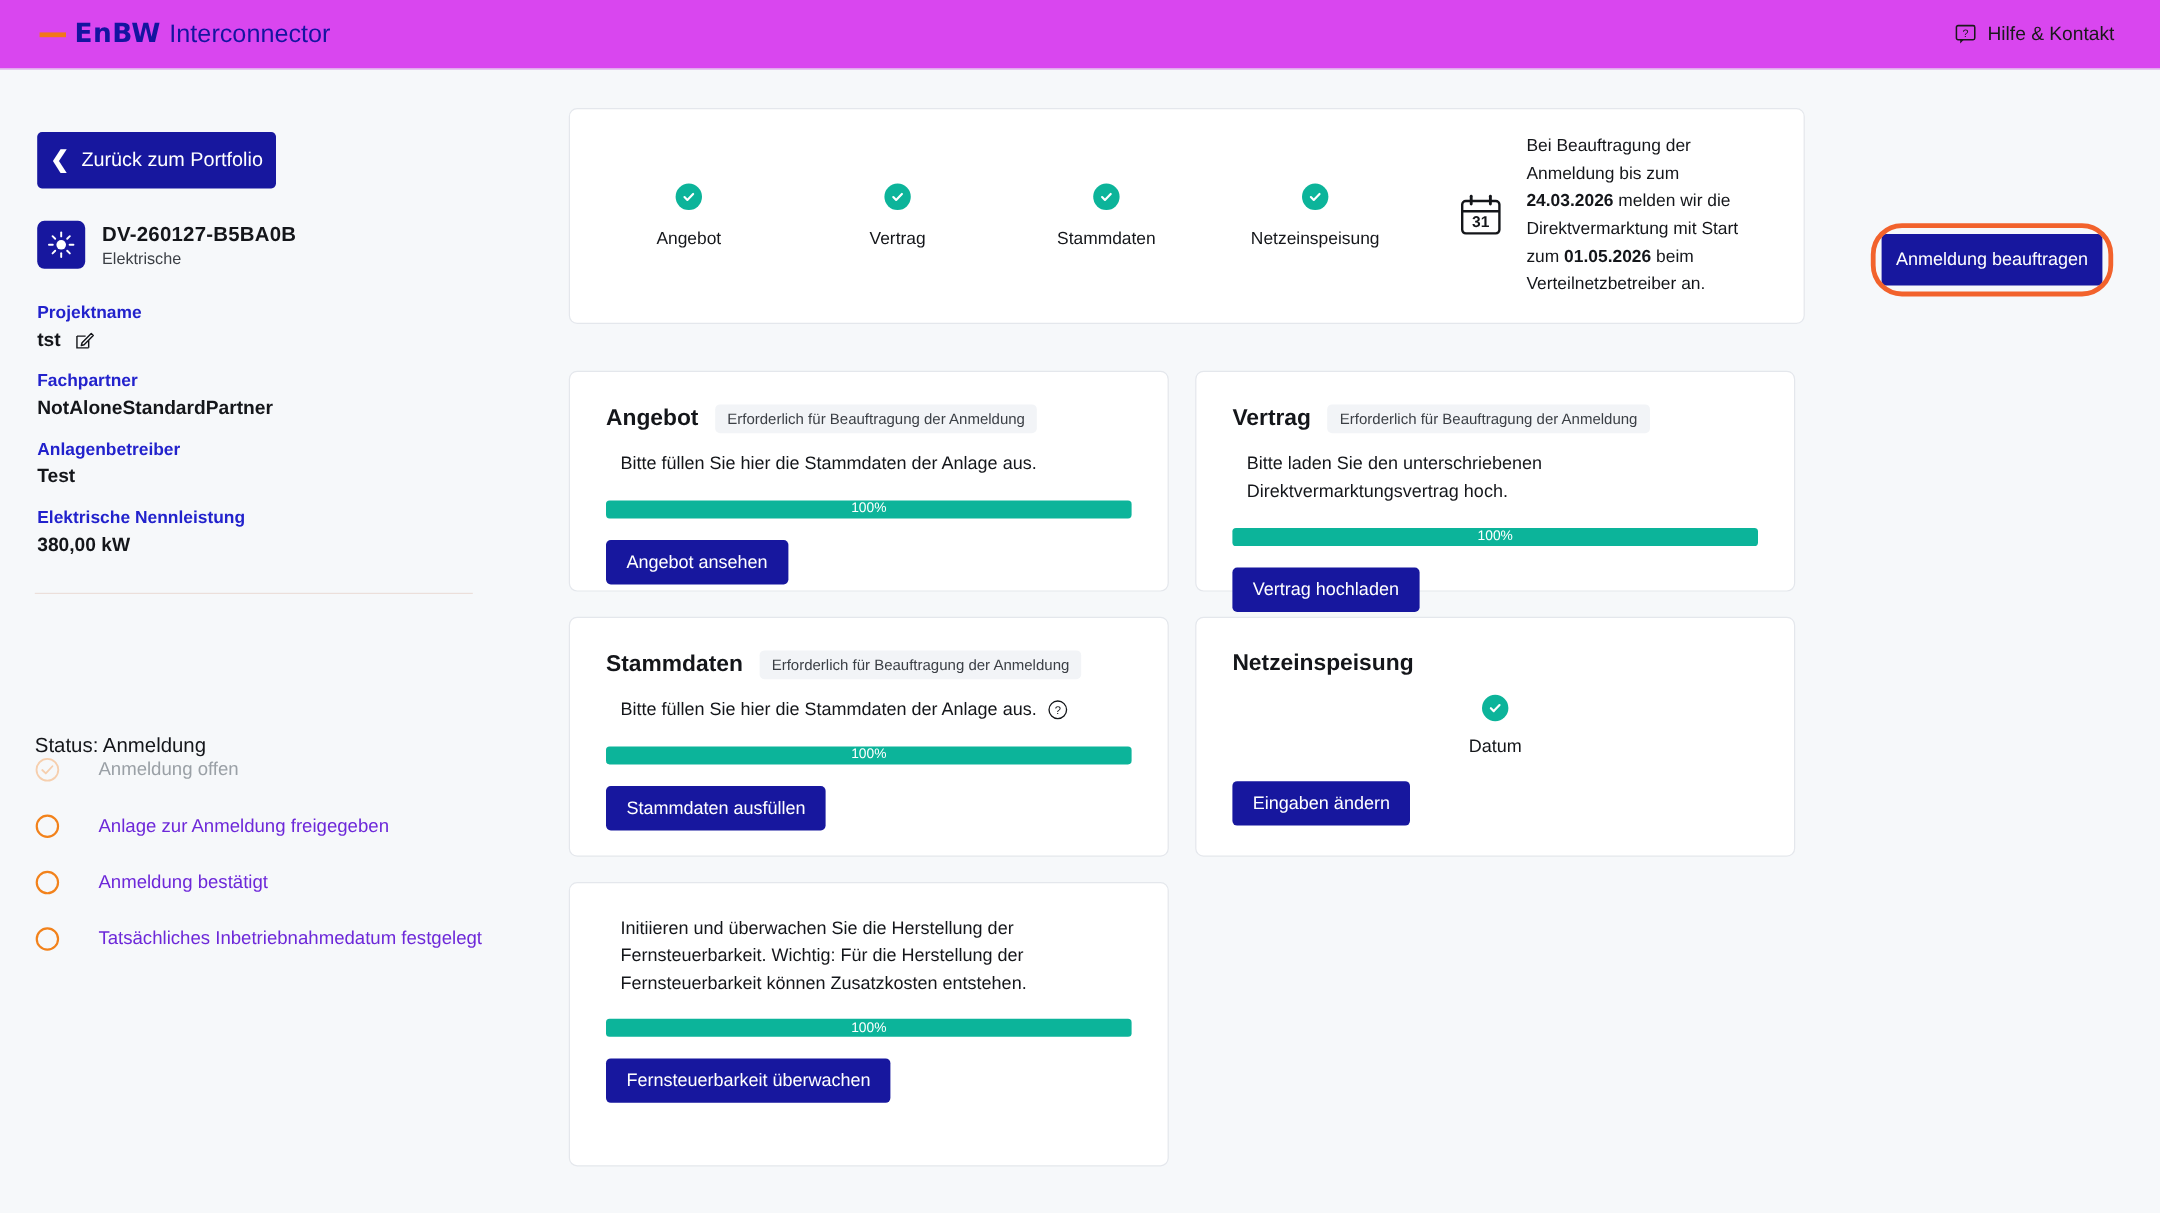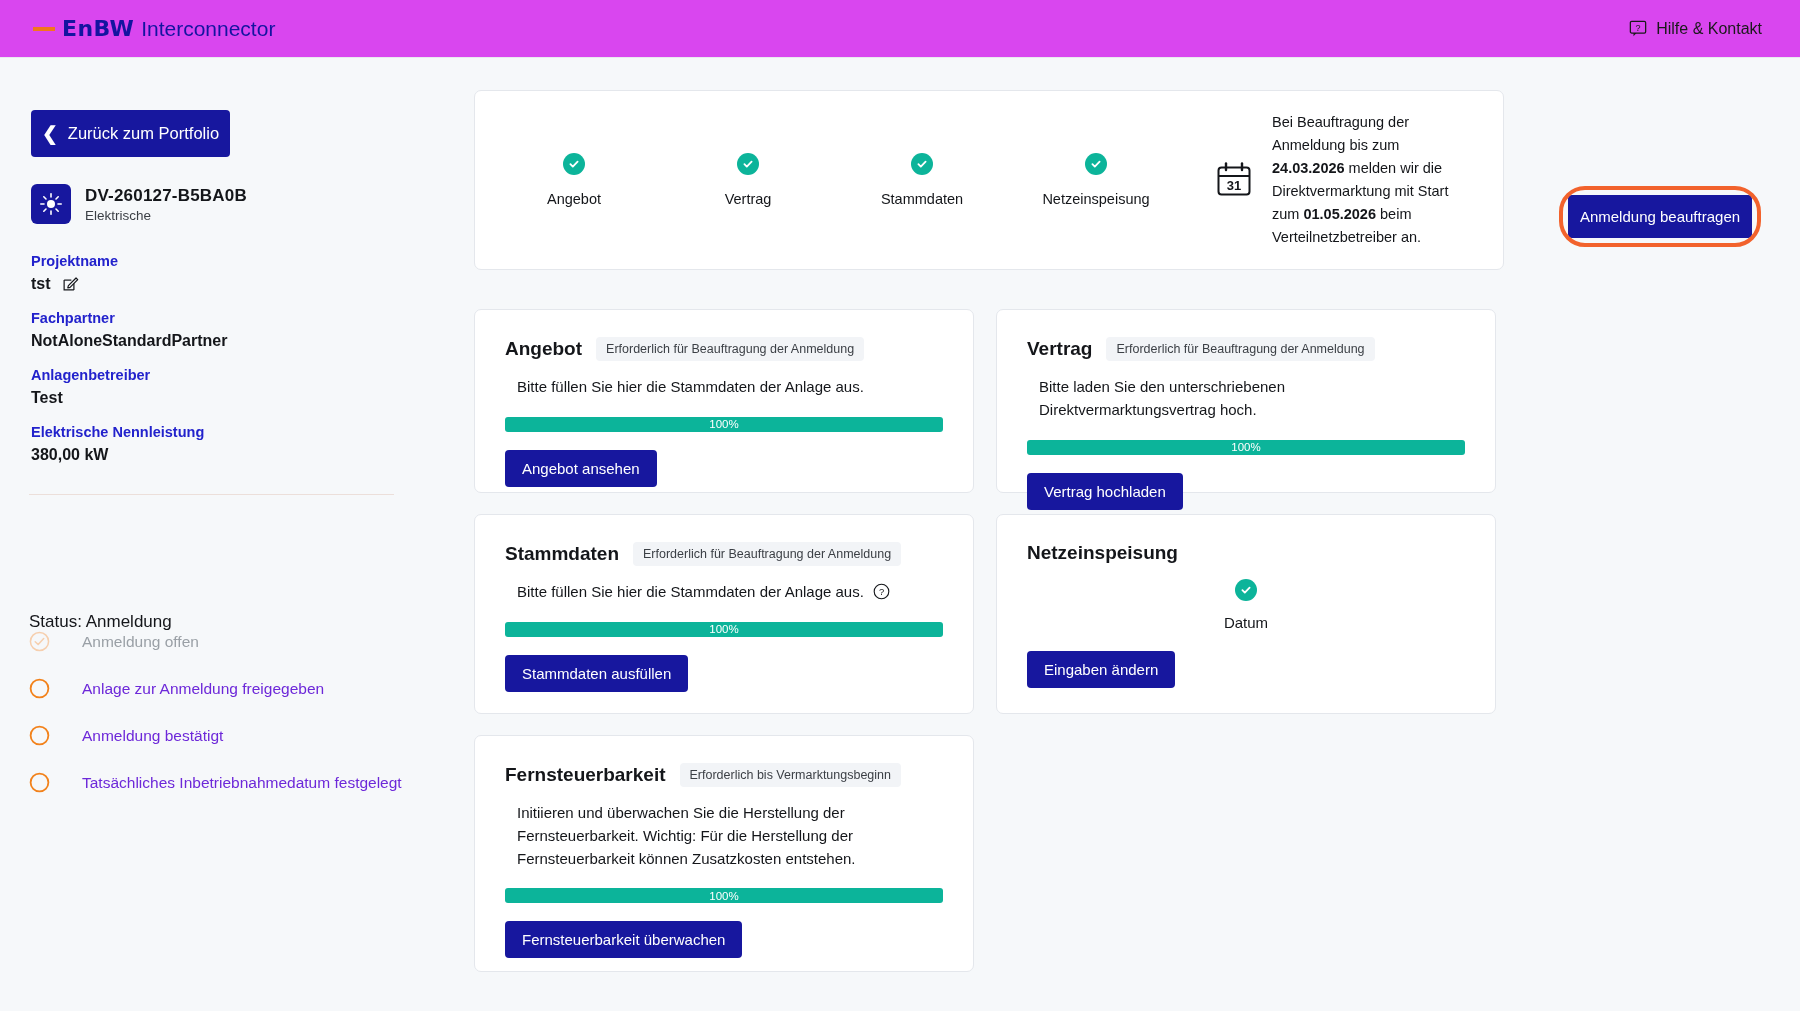--- a/index.html
+++ b/index.html
@@ -350,24 +350,20 @@
           <svg width="12" height="12" viewBox="0 0 12 12">
               <path d="M2.4 6.2 L4.8 8.6 L9.6 3.6" fill="none" stroke="#fff" stroke-width="1.8" stroke-linecap="round" stroke-linejoin="round"></path>
             </svg>
         </div>
         <span class="netz-label">Datum</span>
       </div>
       <button class="task-btn netz-btn">Eingaben ändern</button>
     </div>
 
     <div class="card task c-fern">
-      <div class="task-head">
-        <span class="task-title">Fernsteuerbarkeit</span>
-        <span class="badge">Erforderlich bis Vermarktungsbeginn</span>
-      </div>
       <div class="task-desc">
         <span>Initiieren und überwachen Sie die Herstellung der Fernsteuerbarkeit. Wichtig: Für die Herstellung der Fernsteuerbarkeit können Zusatzkosten entstehen.</span>
       </div>
       <div class="progress">
         <span>100%</span>
       </div>
       <button class="task-btn">Fernsteuerbarkeit überwachen</button>
     </div>
 
   </div>

